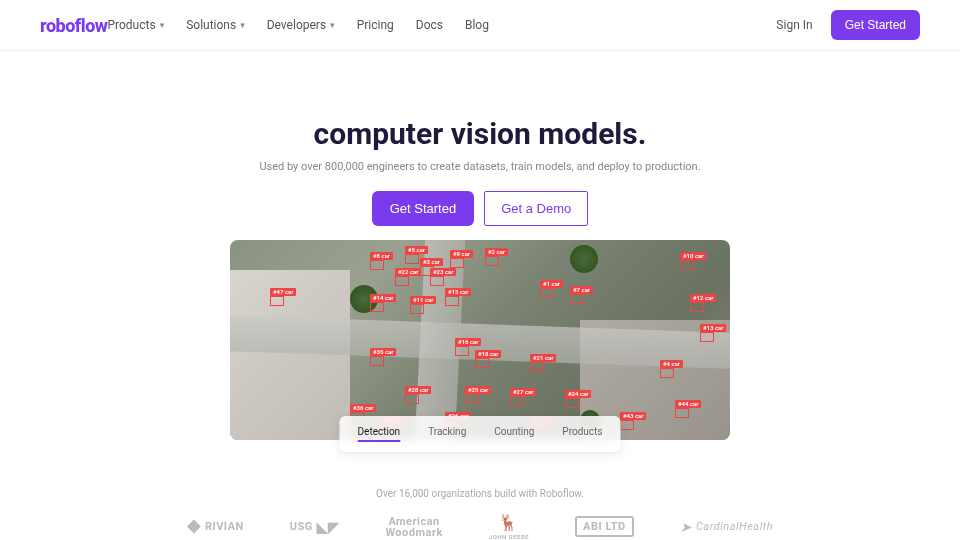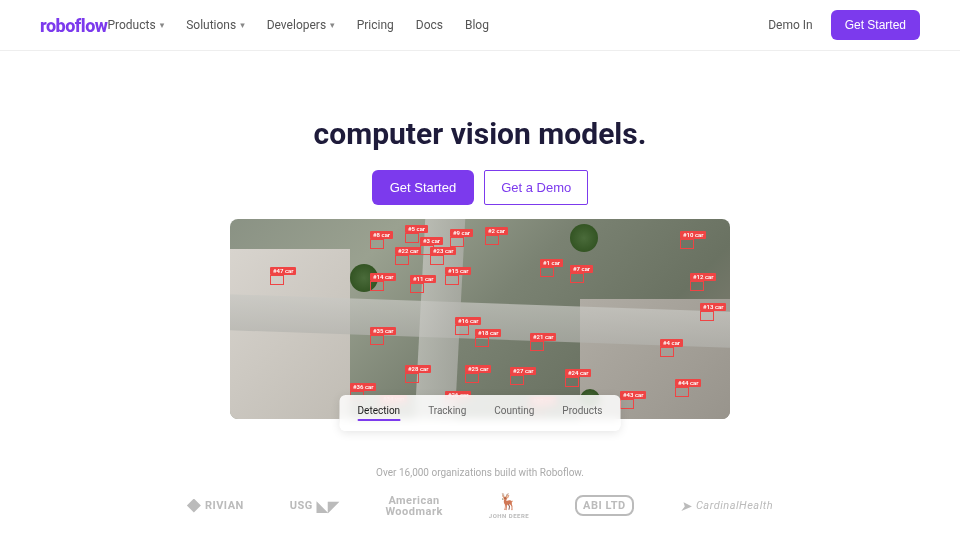--- a/index.html
+++ b/index.html
@@ -42,21 +42,21 @@
 .tab { padding: 6px 14px; font-size: 10px; color: #666; cursor: pointer; border-radius: 4px; }
 .tab.active { color: #1a1a1a; }
 .tab.active::after { content: ''; display: block; height: 2px; background: #7c3aed; margin-top: 3px; border-radius: 1px; }
 
 
 .social { text-align: center; margin-top: 48px; }
 .social-text { font-size: 10px; color: #aaa; margin-bottom: 14px; }
 .logos { display: flex; justify-content: center; gap: 46px; align-items: center; }
 .client-logo { font-size: 11px; font-weight: 700; color: #bbb; letter-spacing: 0.5px; display: flex; align-items: center; gap: 4px; }
 .logo-shape { width: 14px; height: 14px; background: #bbb; clip-path: polygon(50% 0%, 100% 50%, 50% 100%, 0% 50%); }
-.logo-box { border: 2px solid #bbb; padding: 2px 6px; border-radius: 8px; }
+.logo-box { border: 2px solid #bbb; padding: 2px 6px; border-radius: 3px; }
 </style>
 </head>
 <body>
 
 <header class="header">
   <div class="header-left">
     <div class="logo">roboflow</div>
     <nav class="nav">
       <div class="nav-item">
           <span>Products</span>
@@ -69,30 +69,31 @@
       <div class="nav-item">
           <span>Developers</span>
           <span class="chevron">▾</span>
         </div>
       <div class="nav-item">Pricing</div>
       <div class="nav-item">Docs</div>
       <div class="nav-item">Blog</div>
     </nav>
   </div>
   <div class="header-right">
-    <a class="signin">Demo In</a>
+    <a class="signin">Sign In</a>
     <button class="btn-primary">Get Started</button>
   </div>
 </header>
 
 <section class="hero">
   <h1>
     <br>
     <span>computer vision models.</span>
   </h1>
+  <p class="hero-sub">Used by over 800,000 engineers to create datasets, train models, and deploy to production.</p>
   <div class="hero-buttons">
     <button class="btn-primary" style="padding:10px 18px;font-size:13px">Get Started</button>
     <button class="btn-outline">Get a Demo</button>
   </div>
 
   <div class="hero-image-wrap">
     <div class="hero-image" id="hero-image">
       <div class="building-a"></div>
       <div class="building-b"></div>
       <div class="road-h"></div>

